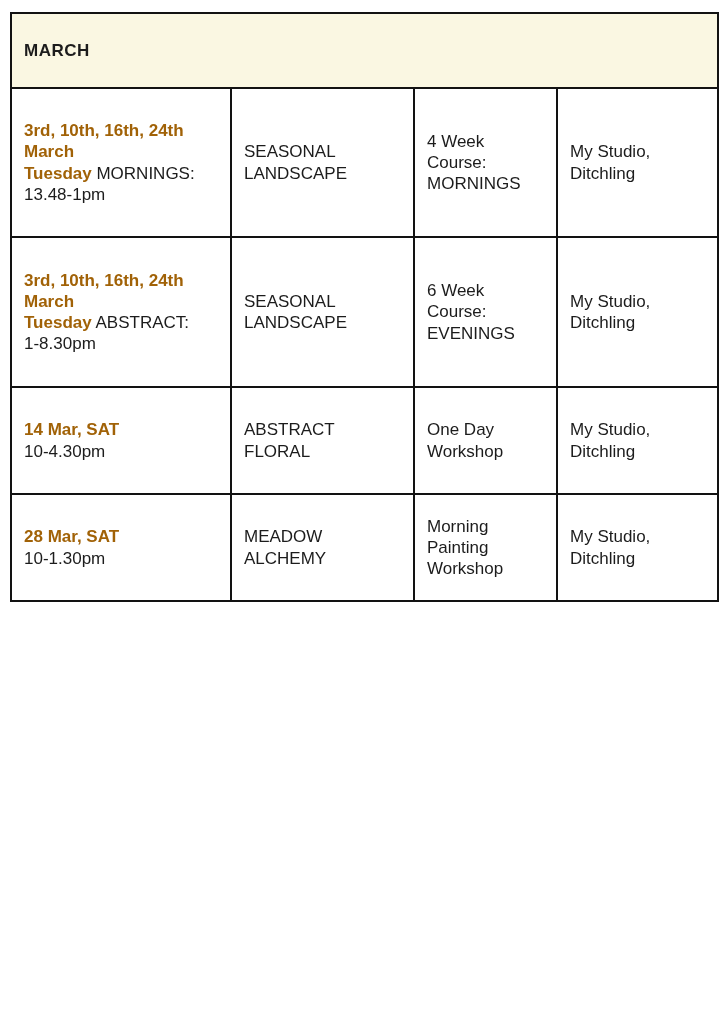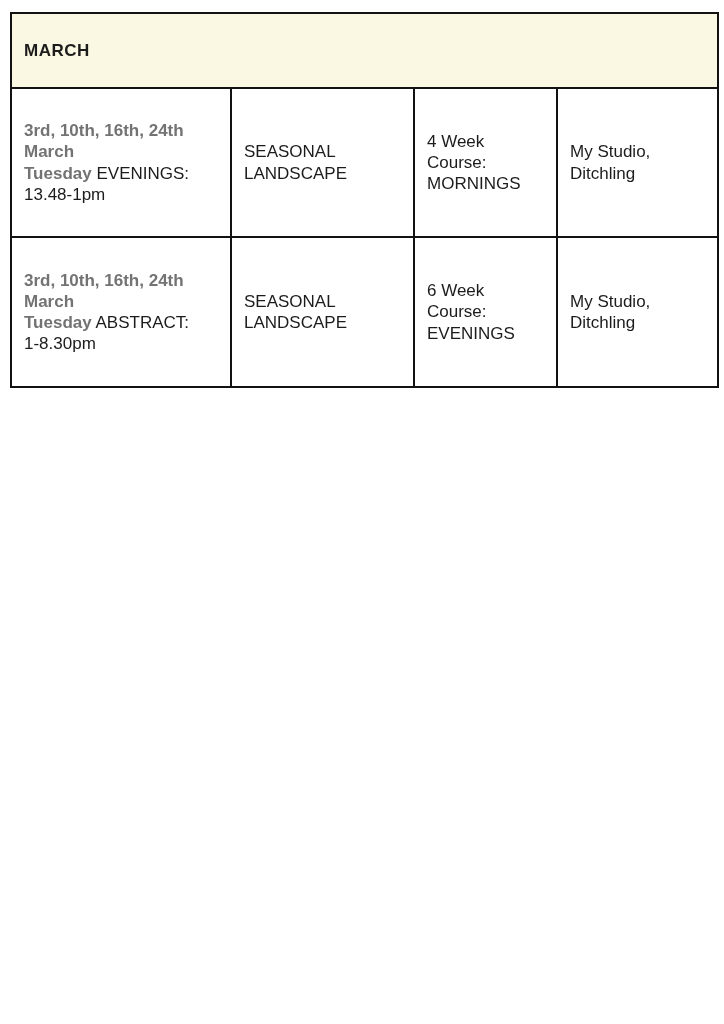--- a/index.html
+++ b/index.html
@@ -38,21 +38,21 @@
   }
   td.month-header-cell {
     background: #faf7e2;
     height: 61px;
     font-size: 30px;
     font-weight: 700;
     letter-spacing: 0.5px;
     color: #141414;
     padding-left: 14px;
   }
-  .b { font-weight: 700; color: #737373; }
+  .b { font-weight: 700; color: #a16207; }
   tr.r-tall  td { height: 135px; }
   tr.r-tall2 td { height: 136px; }
   tr.r-med   td { height: 93px; }
   tr.r-short td { height: 71px; }
 </style>
 </head>
 <body>
 
 <div class="sheet">
   <table class="schedule">
@@ -65,37 +65,57 @@
     <tbody>
       <tr>
         <td class="month-header-cell" colspan="4">
           <span>MARCH</span>
         </td>
       </tr>
 
       <tr class="r-tall">
         <td>
           <div class="b">3rd, 10th, 16th, 24th March</div>
-          <div><span class="b">Tuesday</span> <span>EVENINGS:</span></div>
+          <div><span class="b">Tuesday</span> <span>MORNINGS:</span></div>
           <div>13.48-1pm</div>
         </td>
         <td><span>SEASONAL LANDSCAPE</span></td>
         <td><span>4 Week Course: MORNINGS</span></td>
         <td><span>My Studio, Ditchling</span></td>
       </tr>
 
       <tr class="r-tall2">
         <td>
           <div class="b">3rd, 10th, 16th, 24th March</div>
           <div><span class="b">Tuesday</span> <span>ABSTRACT:</span></div>
           <div>1-8.30pm</div>
         </td>
         <td><span>SEASONAL LANDSCAPE</span></td>
         <td><span>6 Week Course: EVENINGS</span></td>
         <td><span>My Studio, Ditchling</span></td>
       </tr>
 
 
+      <tr class="r-med">
+        <td>
+          <div class="b">14 Mar, SAT</div>
+          <div><span class="b"></span> <span></span></div>
+          <div>10-4.30pm</div>
+        </td>
+        <td><span>ABSTRACT FLORAL</span></td>
+        <td><span>One Day Workshop</span></td>
+        <td><span>My Studio, Ditchling</span></td>
+      </tr>
 
 
+      <tr class="r-med">
+        <td>
+          <div class="b">28 Mar, SAT</div>
+          <div><span class="b"></span> <span></span></div>
+          <div>10-1.30pm</div>
+        </td>
+        <td><span>MEADOW ALCHEMY</span></td>
+        <td><span>Morning Painting Workshop</span></td>
+        <td><span>My Studio, Ditchling</span></td>
+      </tr>
     </tbody>
   </table>
 </div>
 
 </body></html>

